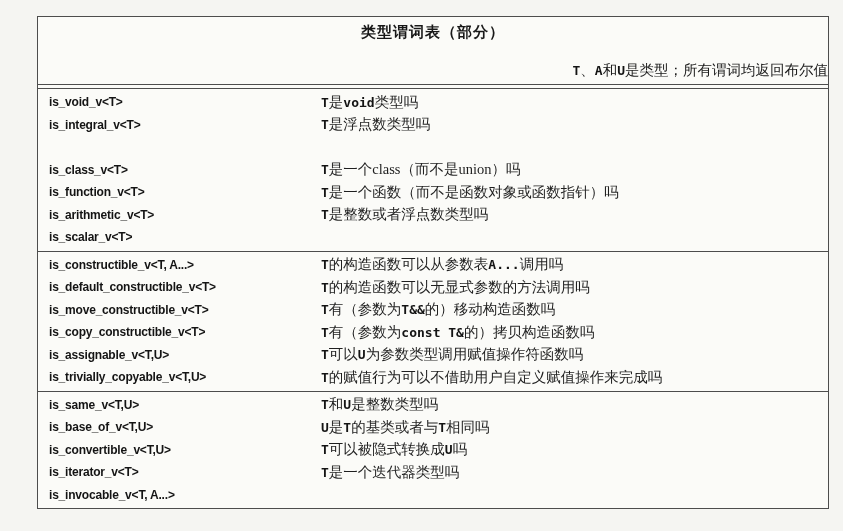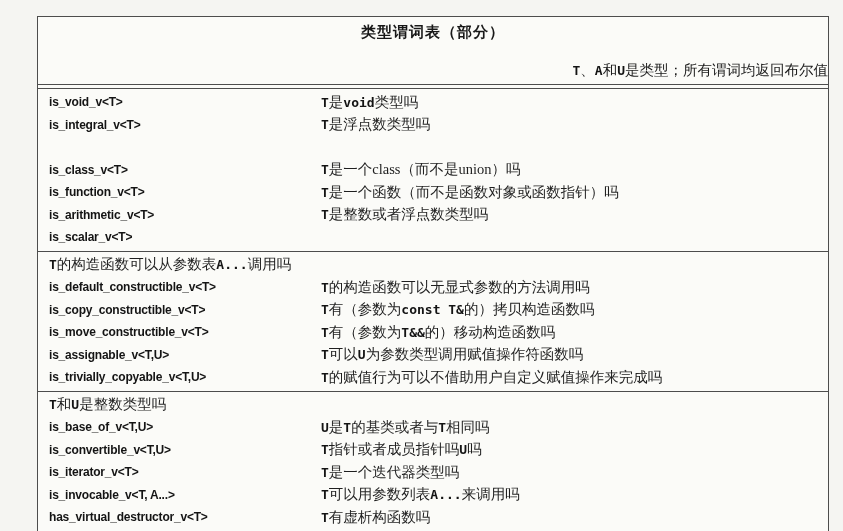--- a/index.html
+++ b/index.html
@@ -81,62 +81,59 @@
         <div class="row">
           <span class="pname">is_arithmetic_v&lt;T&gt;</span>
           <span class="pdesc"><span class="code">T</span><span>是整数或者浮点数类型吗</span></span>
         </div>
         <div class="row">
           <span class="pname">is_scalar_v&lt;T&gt;</span>
         </div>
       </div>
       <div class="group">
         <div class="row">
+          <span class="pname">is_constructible_v&lt;T, A...&gt;</span>
           <span class="pdesc"><span class="code">T</span><span>的构造函数可以从参数表</span><span class="code">A...</span><span>调用吗</span></span>
         </div>
         <div class="row">
           <span class="pname">is_default_constructible_v&lt;T&gt;</span>
           <span class="pdesc"><span class="code">T</span><span>的构造函数可以无显式参数的方法调用吗</span></span>
         </div>
         <div class="row">
+          <span class="pname">is_move_constructible_v&lt;T&gt;</span>
+          <span class="pdesc"><span class="code">T</span><span>有（参数为</span><span class="code">T&amp;&amp;</span><span>的）移动构造函数吗</span></span>
+        </div>
+        <div class="row">
           <span class="pname">is_copy_constructible_v&lt;T&gt;</span>
           <span class="pdesc"><span class="code">T</span><span>有（参数为</span><span class="code">const T&amp;</span><span>的）拷贝构造函数吗</span></span>
-        </div>
-        <div class="row">
-          <span class="pname">is_move_constructible_v&lt;T&gt;</span>
-          <span class="pdesc"><span class="code">T</span><span>有（参数为</span><span class="code">T&amp;&amp;</span><span>的）移动构造函数吗</span></span>
         </div>
         <div class="row">
           <span class="pname">is_assignable_v&lt;T,U&gt;</span>
           <span class="pdesc"><span class="code">T</span><span>可以</span><span class="code">U</span><span>为参数类型调用赋值操作符函数吗</span></span>
         </div>
         <div class="row">
           <span class="pname">is_trivially_copyable_v&lt;T,U&gt;</span>
           <span class="pdesc"><span class="code">T</span><span>的赋值行为可以不借助用户自定义赋值操作来完成吗</span></span>
         </div>
       </div>
       <div class="group">
         <div class="row">
+          <span class="pname">is_same_v&lt;T,U&gt;</span>
           <span class="pdesc"><span class="code">T</span><span>和</span><span class="code">U</span><span>是整数类型吗</span></span>
         </div>
         <div class="row">
           <span class="pname">is_base_of_v&lt;T,U&gt;</span>
           <span class="pdesc"><span class="code">U</span><span>是</span><span class="code">T</span><span>的基类或者与</span><span class="code">T</span><span>相同吗</span></span>
         </div>
         <div class="row">
           <span class="pname">is_convertible_v&lt;T,U&gt;</span>
-          <span class="pdesc"><span class="code">T</span><span>指针或者成员指针吗</span><span class="code">U</span><span>吗</span></span>
+          <span class="pdesc"><span class="code">T</span><span>可以被隐式转换成</span><span class="code">U</span><span>吗</span></span>
         </div>
         <div class="row">
           <span class="pname">is_iterator_v&lt;T&gt;</span>
           <span class="pdesc"><span class="code">T</span><span>是一个迭代器类型吗</span></span>
         </div>
         <div class="row">
           <span class="pname">is_invocable_v&lt;T, A...&gt;</span>
-          <span class="pdesc"><span class="code">T</span><span>可以用参数列表</span><span class="code">A...</span><span>来调用吗</span></span>
-        </div>
-        <div class="row">
-          <span class="pname">has_virtual_destructor_v&lt;T&gt;</span>
-          <span class="pdesc"><span class="code">T</span><span>有虚析构函数吗</span></span>
         </div>
       </div>
     </div>
 </div>
 
 </body></html>

